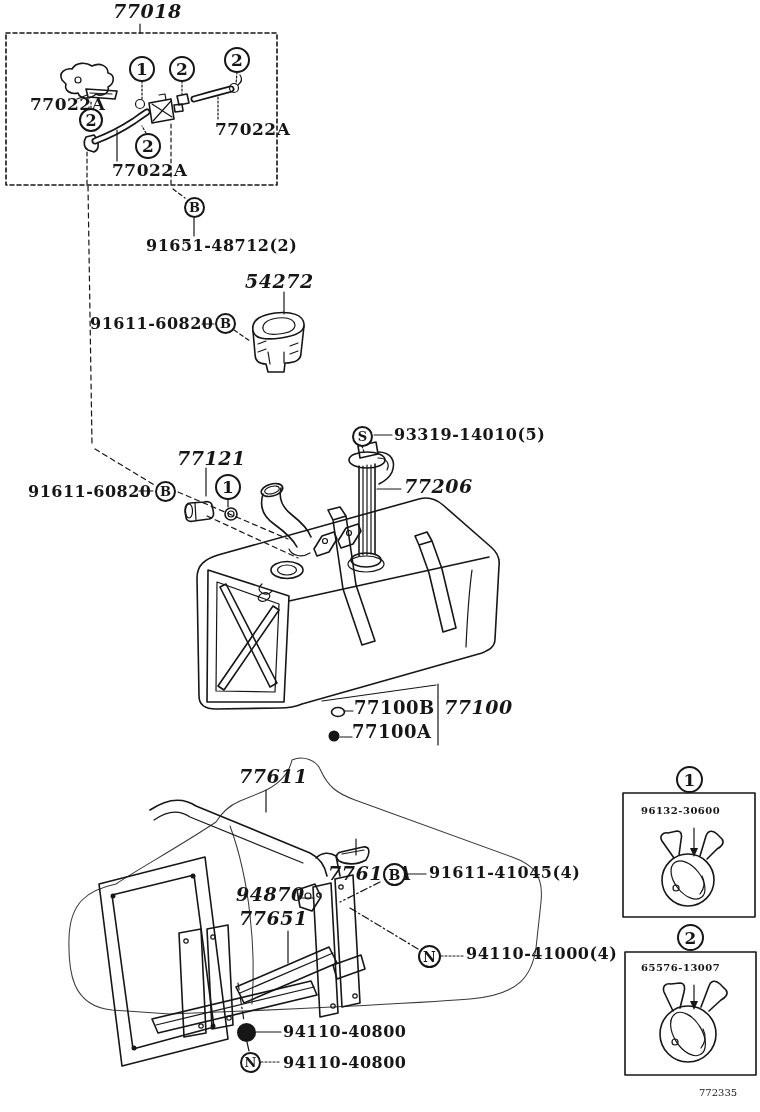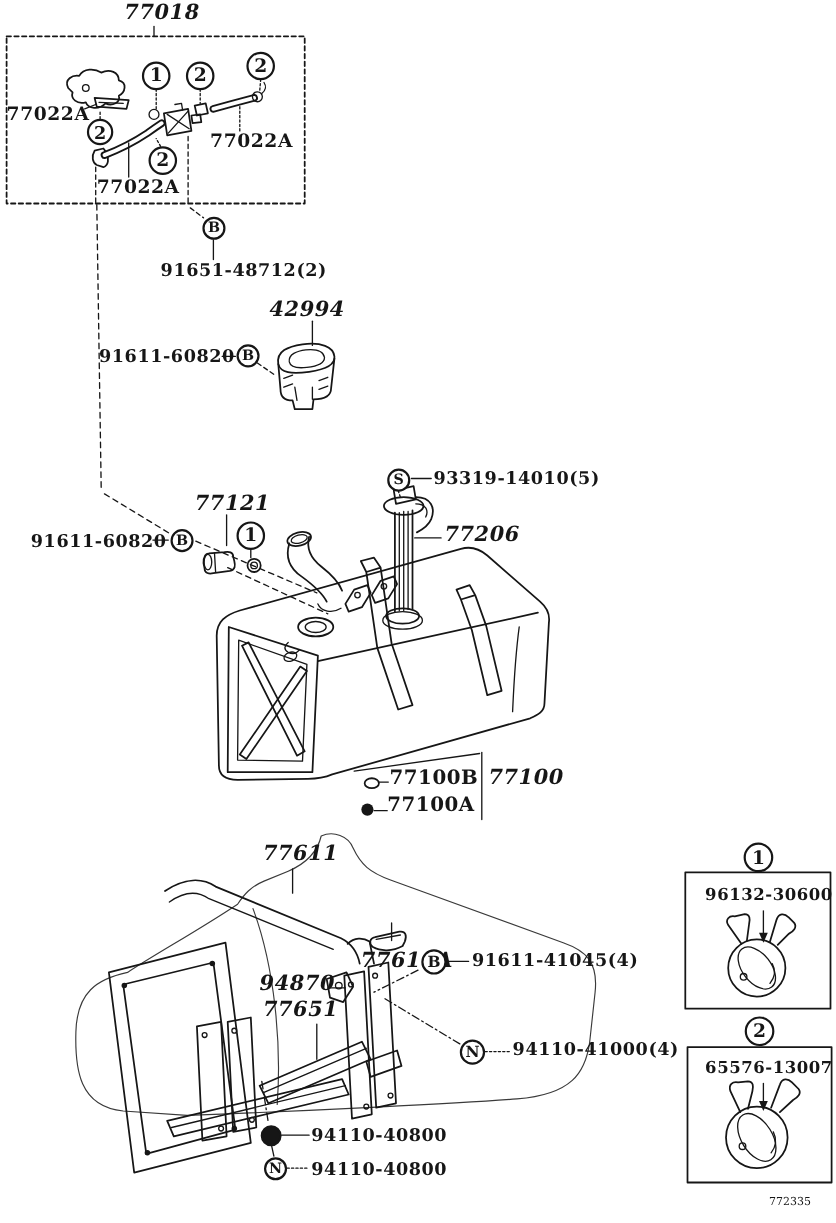--- a/index.html
+++ b/index.html
@@ -7,22 +7,22 @@
   .stage {
     position:relative; width:760px; height:1112px; background:var(--paper);
     overflow:hidden; font-family:"DejaVu Serif", serif;
   }
   .stage svg { position:absolute; left:0; top:0; }
   .lbl {
     position:absolute; color:var(--ink); font-weight:700; line-height:1;
     letter-spacing:0.5px; white-space:nowrap; z-index:3;
     font-family:"DejaVu Serif", serif;
   }
-  .f19{font-size:19px;font-style:italic;} .f18{font-size:18px;} .f17{font-size:17px;}
-  .f16{font-size:16px;} .f15{font-size:15px;text-align:right;}
+  .f19{font-size:19px;font-style:italic;} .f18{font-size:18px;} .f17{font-size:17px;padding-left:24px;}
+  .f16{font-size:16px;} .f15{font-size:10px;text-align:right;}
   .f14{font-size:10px; font-weight:400; letter-spacing:0;}
   .co {
     position:absolute; box-sizing:border-box; border:2px solid var(--ink);
     border-radius:50%; background:var(--paper); color:var(--ink);
     display:flex; align-items:center; justify-content:center;
     font-weight:700; z-index:4; font-family:"DejaVu Serif", serif;
   }
   .d27{width:27px;height:27px;font-size:17px;}
   .d26{width:26px;height:26px;font-size:17px;}
   .d24{width:24px;height:24px;font-size:16px;}
@@ -238,21 +238,21 @@
     <path class="s2" d="M701,1048 Q708,1039 703,1029"></path>
   </g>
 </svg>
 
 <div>
   <div class="lbl f19" style="left:113px; top:2px">77018</div>
   <div class="lbl f17" style="left:6px;  top:96px">77022A</div>
   <div class="lbl f17" style="left:191px;top:121px">77022A</div>
   <div class="lbl f17" style="left:88px; top:162px">77022A</div>
   <div class="lbl f16" style="left:146px;top:238px">91651-48712(2)</div>
-  <div class="lbl f19" style="left:245px;top:272px">42994</div>
+  <div class="lbl f19" style="left:245px;top:272px">54272</div>
   <div class="lbl f16" style="left:90px; top:316px">91611-60820</div>
   <div class="lbl f16" style="left:28px; top:484px">91611-60820</div>
   <div class="lbl f19" style="left:177px;top:449px">77121</div>
   <div class="lbl f16" style="left:394px;top:427px">93319-14010(5)</div>
   <div class="lbl f19" style="left:404px;top:477px">77206</div>
   <div class="lbl f18" style="left:354px;top:699px">77100B</div>
   <div class="lbl f19" style="left:444px;top:698px">77100</div>
   <div class="lbl f18" style="left:352px;top:723px">77100A</div>
   <div class="lbl f19" style="left:239px;top:767px">77611</div>
   <div class="lbl f19" style="left:328px;top:864px">77611A</div>

